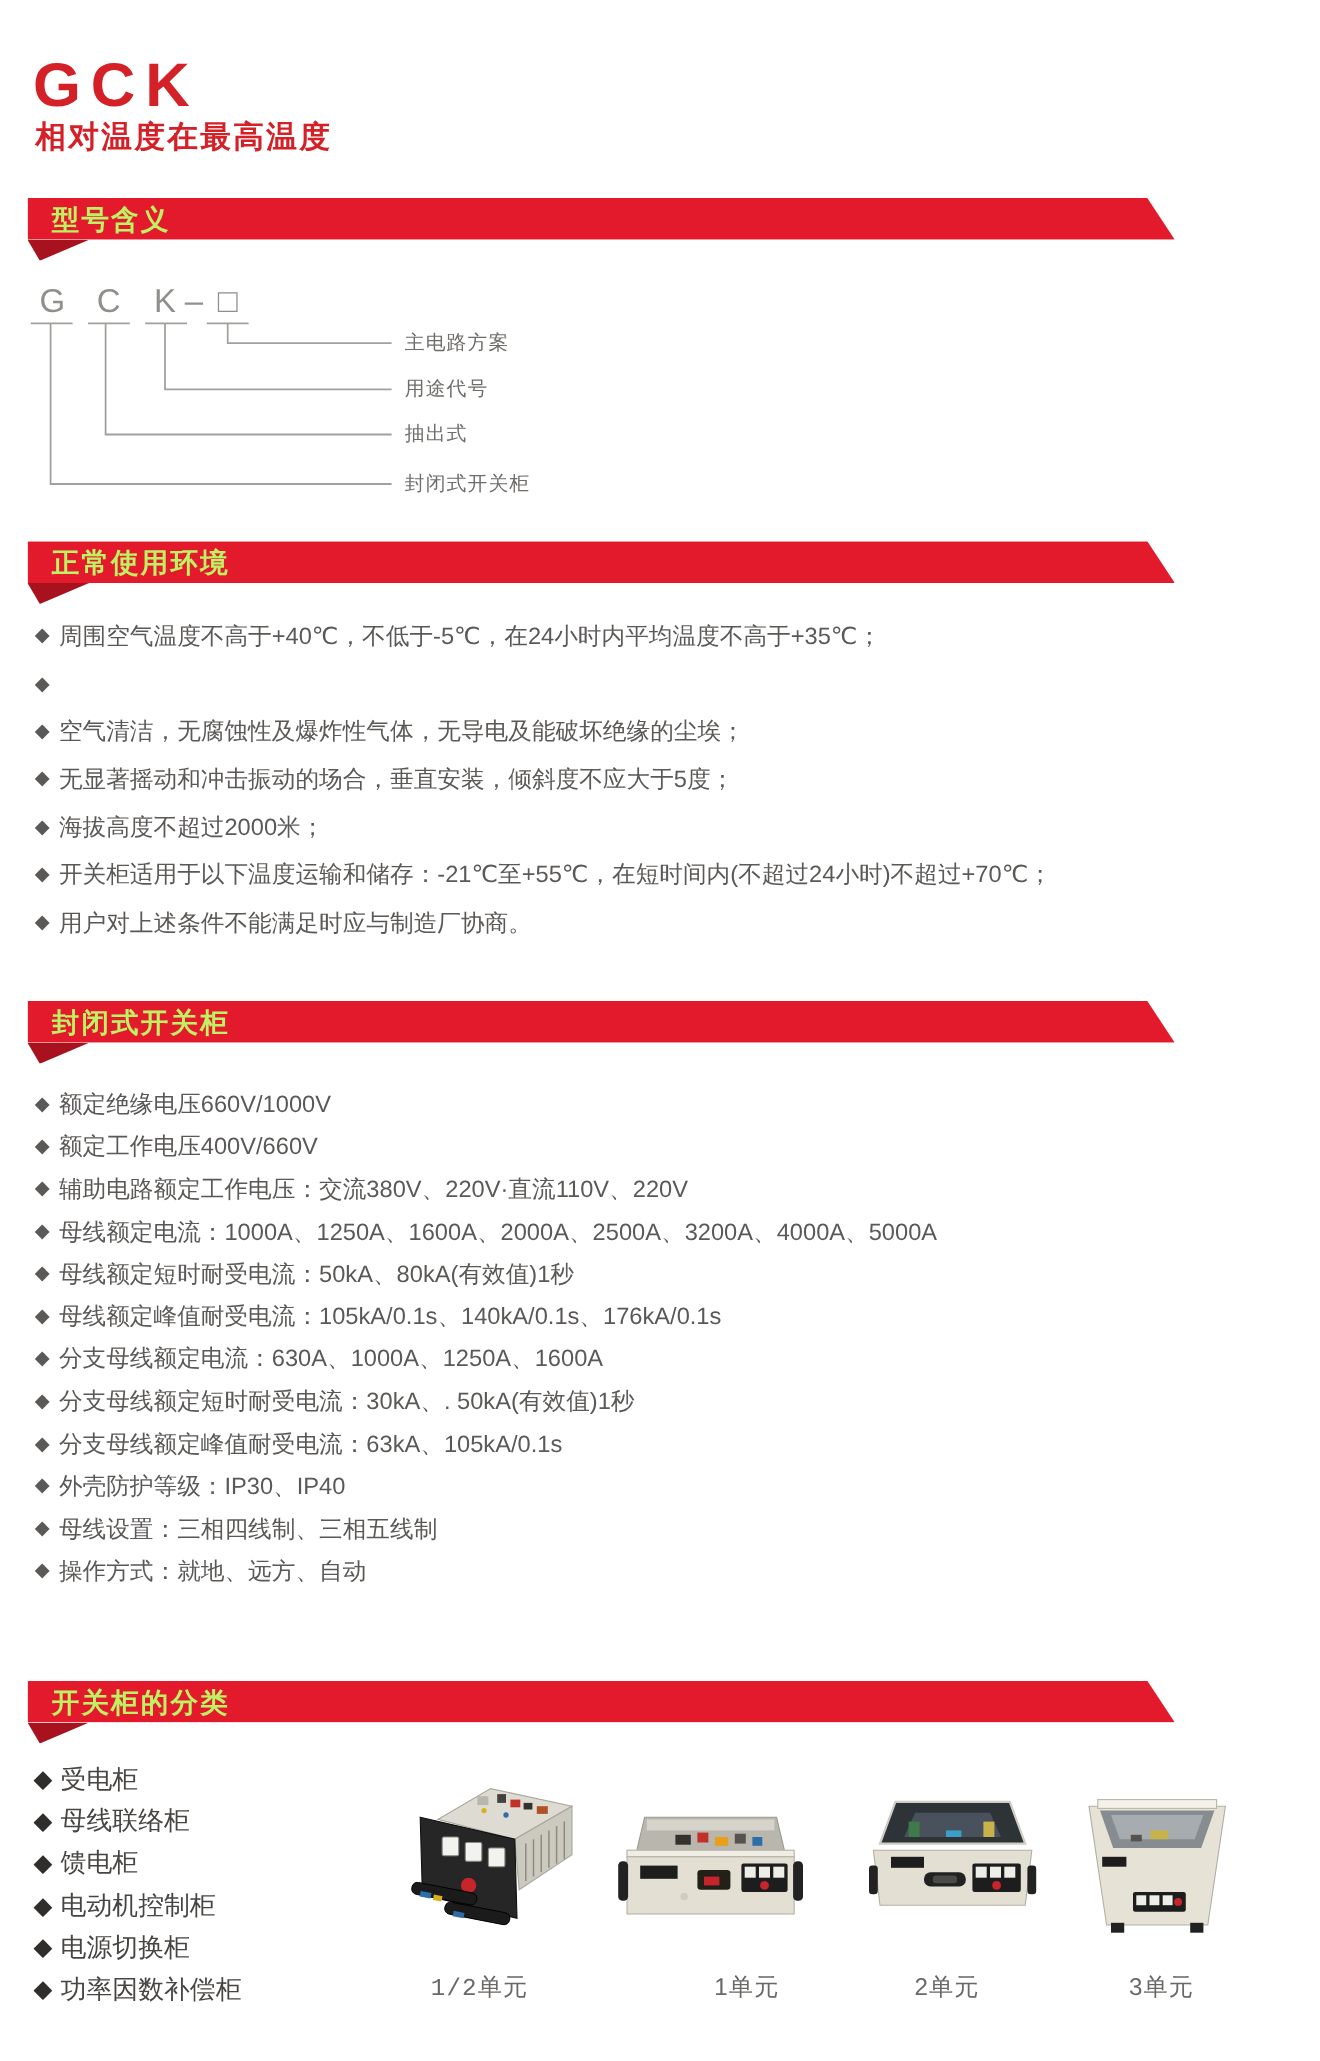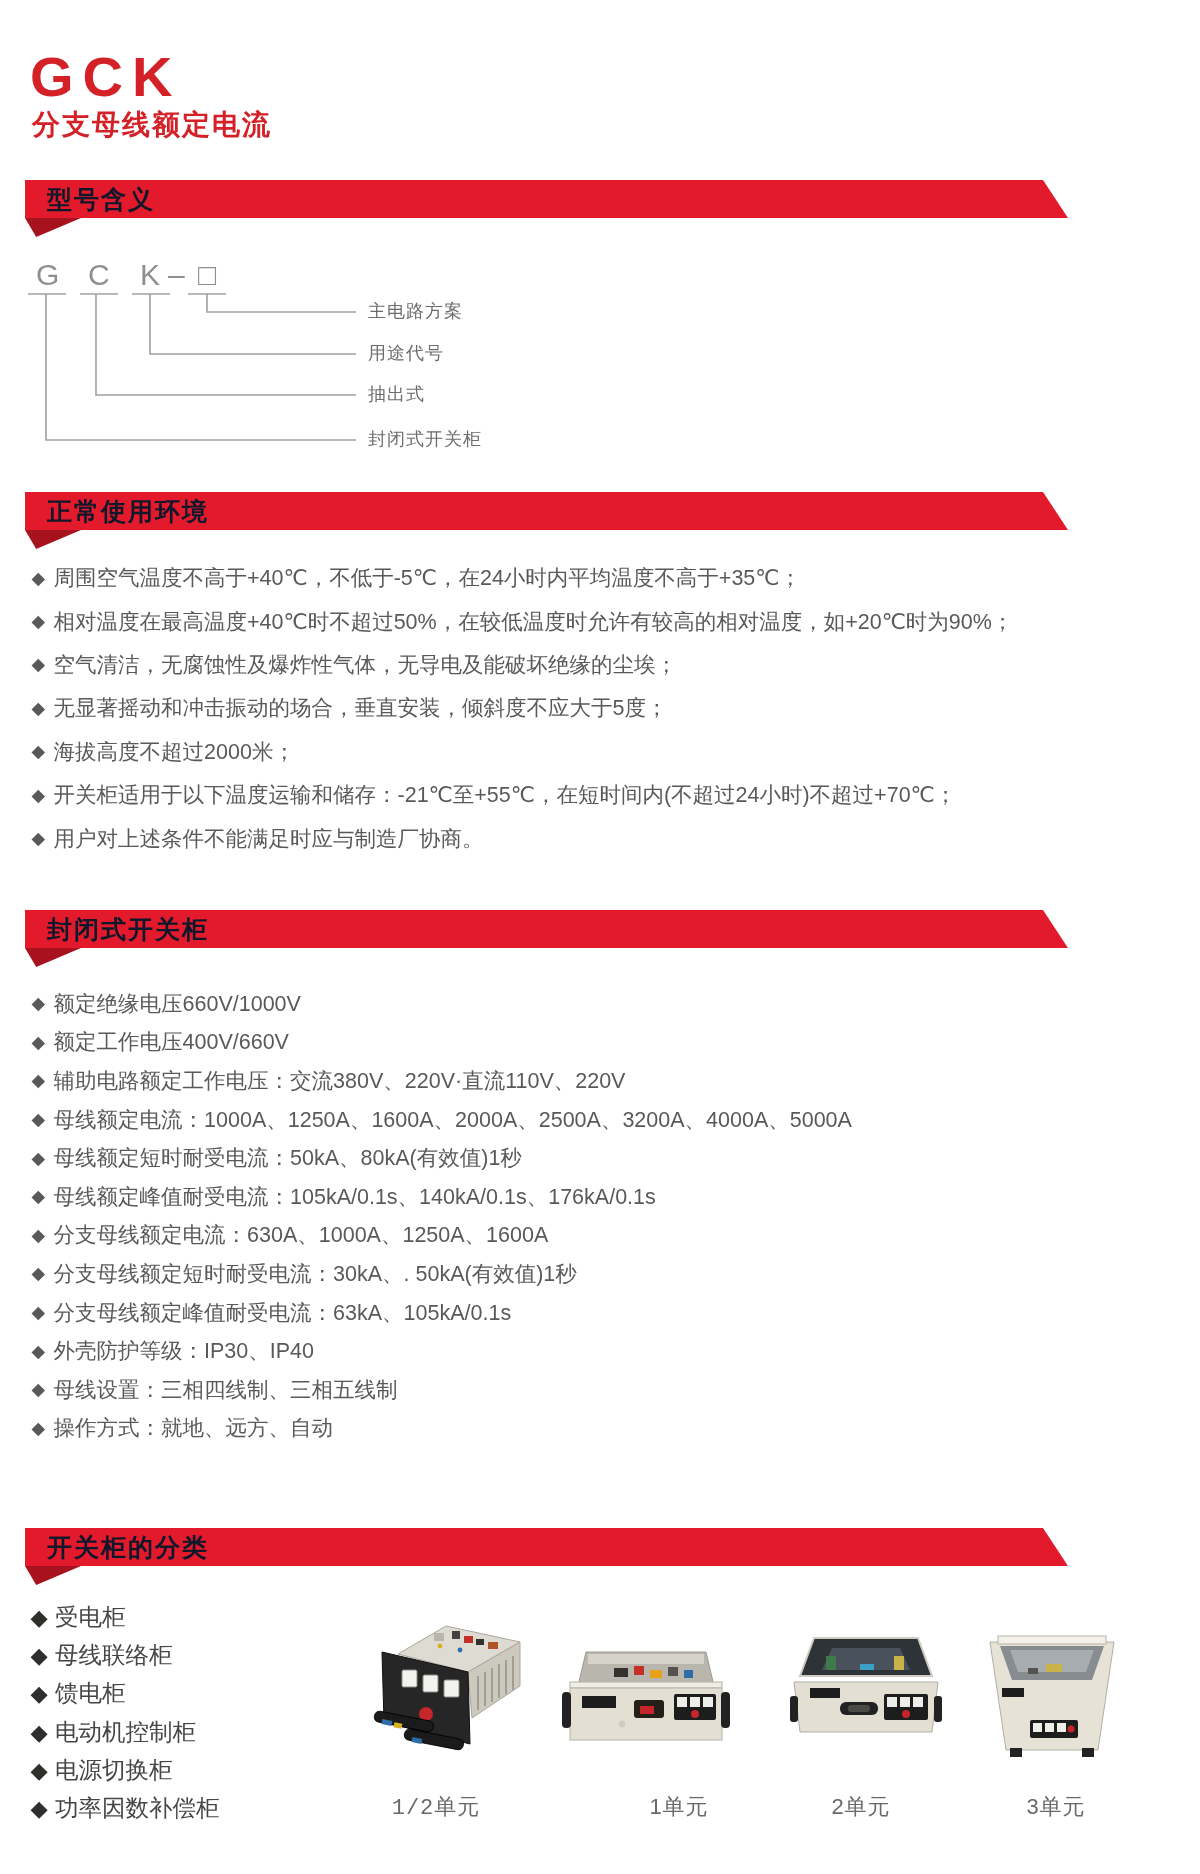--- a/index.html
+++ b/index.html
@@ -17,21 +17,21 @@
     font-size:28px;font-weight:600;letter-spacing:2px;color:#d42128;
   }
   
   .ribbon{
     position:absolute;left:25px;width:1043px;height:38px;
     background:#e31a2c;
     clip-path:polygon(0 0,calc(100% - 25px) 0,100% 100%,0 100%);
     display:flex;align-items:center;box-sizing:border-box;padding-left:22px;
   }
   .ribbon span{
-    color:#0f172a;font-size:25px;font-weight:700;letter-spacing:2px;
+    color:#bef264;font-size:25px;font-weight:700;letter-spacing:2px;
   }
   .ribbon-fold{
     position:absolute;left:25px;width:56px;height:19px;
     background:#a8121f;
     clip-path:polygon(0 0,100% 0,20% 100%);
   }
   
   .code-letter{
     position:absolute;font-size:30px;color:#8f8f8b;top:258px;
   }
@@ -58,21 +58,21 @@
     position:absolute;top:1792px;transform:translateX(-50%);
     font-size:22px;color:#6b6967;letter-spacing:1px;white-space:nowrap;
   }
 </style>
 </head>
 <body>
 
 <div class="page">
 
   <div class="gck-title">GCK</div>
-  <div class="gck-subtitle">分支母线额定电流</div>
+  <div class="gck-subtitle">相对温度在最高温度</div>
 
   <div class="ribbon" style="top:180px;">
     <span>型号含义</span>
   </div>
   <div class="ribbon-fold" style="top:218px;"></div>
 
   <span class="code-letter" style="left:36px;">G</span>
   <span class="code-letter" style="left:88px;">C</span>
   <span class="code-letter" style="left:140px;">K</span>
   <span class="code-letter" style="left:168px;">–</span>
@@ -102,21 +102,20 @@
 
   <div class="blist env-list">
 
       <div class="li">
         <span class="diamond">◆</span>
         <span>周围空气温度不高于+40℃，不低于-5℃，在24小时内平均温度不高于+35℃；</span>
       </div>
 
       <div class="li">
         <span class="diamond">◆</span>
-        <span>相对温度在最高温度+40℃时不超过50%，在较低温度时允许有较高的相对温度，如+20℃时为90%；</span>
       </div>
 
       <div class="li">
         <span class="diamond">◆</span>
         <span>空气清洁，无腐蚀性及爆炸性气体，无导电及能破坏绝缘的尘埃；</span>
       </div>
 
       <div class="li">
         <span class="diamond">◆</span>
         <span>无显著摇动和冲击振动的场合，垂直安装，倾斜度不应大于5度；</span>

